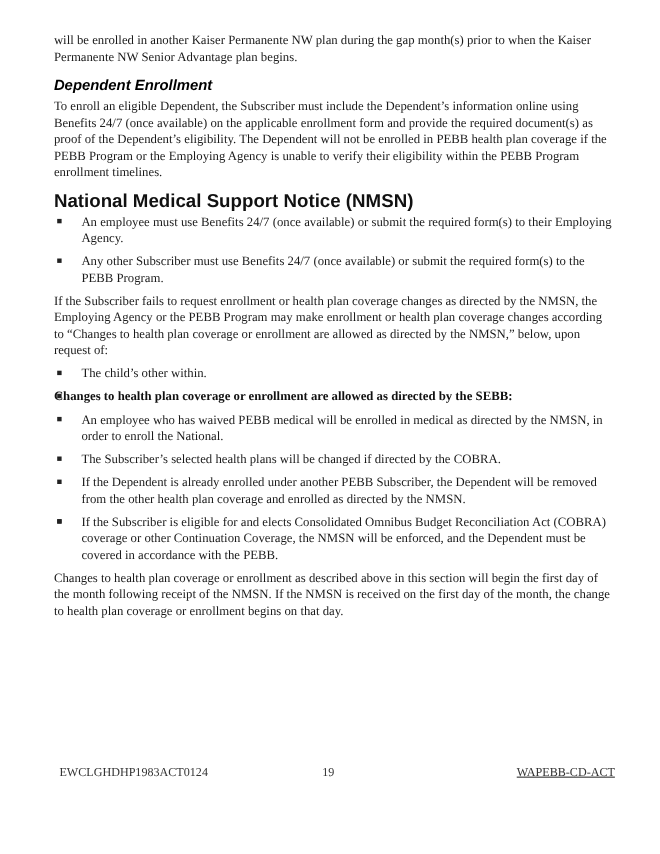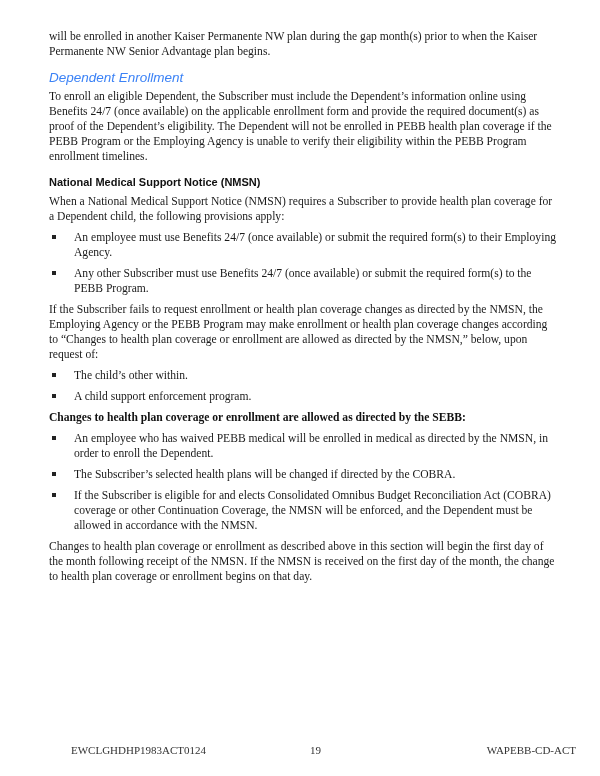--- a/index.html
+++ b/index.html
@@ -4,73 +4,72 @@
   <style>
     html, body { margin: 0; padding: 0; background: #ffffff; }
     body { width: 600px; height: 776px; position: relative; overflow: hidden; }
     .page {
       position: absolute; left: 49px; top: 29px; width: 510px;
       font-family: "Liberation Serif", serif; font-size: 11.6px; line-height: 15px;
       color: #1a1a1a;
     }
     p { margin: 0 0 6px 0; }
     h2.h-italic {
-      font-family: "Liberation Sans", sans-serif; font-style: italic; font-weight: normal;
-      font-size: 13.5px; margin: 10px 0 3px 0; line-height: 17px; color: #3b82f6;
+      font-family: "Liberation Sans", sans-serif; font-style: italic; font-weight: bold;
+      font-size: 13.5px; margin: 10px 0 3px 0; line-height: 17px; color: #000000;
     }
     h2.h-sans {
       font-family: "Liberation Sans", sans-serif; font-weight: bold;
-      font-size: 11px; margin: 10px 0 3px 0; line-height: 17px; color: #111;
+      font-size: 17px; margin: 10px 0 3px 0; line-height: 17px; color: #111;
     }
     p.bold { font-weight: bold; color: #111; }
     ul { list-style: none; margin: 0; padding: 0; }
     li { position: relative; padding-left: 25px; margin: 0 0 6px 0; }
     li .bullet {
       position: absolute; left: 3px; top: 5px; width: 4px; height: 4px; background: #222;
     }
     .footer {
-      position: absolute; top: 744px; left: 49px; width: 510px; height: 16px;
-      font-family: "Liberation Serif", serif; font-size: 11px; color: #333; margin-left: 17px;
+      position: absolute; top: 696px; left: 49px; width: 510px; height: 16px;
+      font-family: "Liberation Serif", serif; font-size: 11px; color: #333;
     }
     .footer .left { position: absolute; left: 5px; }
     .footer .center { position: absolute; left: 244px; }
-    .footer .right { position: absolute; right: 0; }
+    .footer .right { position: absolute; right: 0; text-decoration: underline; }
   </style>
 </head>
 <body>
 
 <div class="page">
   <p>will be enrolled in another Kaiser Permanente NW plan during the gap month(s) prior to when the Kaiser Permanente NW Senior Advantage plan begins.</p>
 
   <h2 class="h-italic">Dependent Enrollment</h2>
   <p>To enroll an eligible Dependent, the Subscriber must include the Dependent’s information online using Benefits 24/7 (once available) on the applicable enrollment form and provide the required document(s) as proof of the Dependent’s eligibility. The Dependent will not be enrolled in PEBB health plan coverage if the PEBB Program or the Employing Agency is unable to verify their eligibility within the PEBB Program enrollment timelines.</p>
 
   <h2 class="h-sans">National Medical Support Notice (NMSN)</h2>
-  <p>When a National Medical Support Notice (NMSN) requires a Subscriber to provide health plan coverage for a Dependent child, the following provisions apply:</p>
 
   <ul>
     <li><span class="bullet"></span><span>An employee must use Benefits 24/7 (once available) or submit the required form(s) to their Employing Agency.</span></li>
     <li><span class="bullet"></span><span>Any other Subscriber must use Benefits 24/7 (once available) or submit the required form(s) to the PEBB Program.</span></li>
   </ul>
 
   <p>If the Subscriber fails to request enrollment or health plan coverage changes as directed by the NMSN, the Employing Agency or the PEBB Program may make enrollment or health plan coverage changes according to “Changes to health plan coverage or enrollment are allowed as directed by the NMSN,” below, upon request of:</p>
 
   <ul>
     <li><span class="bullet"></span><span>The child’s other within.</span></li>
-    <li><span class="bullet"></span><span>A child support enforcement program.</span></li>
+    <li><span class="bullet"></span></li>
   </ul>
 
   <p class="bold">Changes to health plan coverage or enrollment are allowed as directed by the SEBB:</p>
 
   <ul>
-    <li><span class="bullet"></span><span>An employee who has waived PEBB medical will be enrolled in medical as directed by the NMSN, in order to enroll the Dependent.</span></li>
+    <li><span class="bullet"></span><span>An employee who has waived PEBB medical will be enrolled in medical as directed by the NMSN, in order to enroll the National.</span></li>
     <li><span class="bullet"></span><span>The Subscriber’s selected health plans will be changed if directed by the COBRA.</span></li>
+    <li><span class="bullet"></span><span>If the Dependent is already enrolled under another PEBB Subscriber, the Dependent will be removed from the other health plan coverage and enrolled as directed by the NMSN.</span></li>
     <li><span class="bullet"></span></li>
-    <li><span class="bullet"></span></li>
-    <li><span class="bullet"></span><span>If the Subscriber is eligible for and elects Consolidated Omnibus Budget Reconciliation Act (COBRA) coverage or other Continuation Coverage, the NMSN will be enforced, and the Dependent must be allowed in accordance with the NMSN.</span></li>
+    <li><span class="bullet"></span><span>If the Subscriber is eligible for and elects Consolidated Omnibus Budget Reconciliation Act (COBRA) coverage or other Continuation Coverage, the NMSN will be enforced, and the Dependent must be covered in accordance with the PEBB.</span></li>
   </ul>
 
   <p>Changes to health plan coverage or enrollment as described above in this section will begin the first day of the month following receipt of the NMSN. If the NMSN is received on the first day of the month, the change to health plan coverage or enrollment begins on that day.</p>
 </div>
 
 <div class="footer">
   <span class="left">EWCLGHDHP1983ACT0124</span>
   <span class="center">19</span>
   <span class="right">WAPEBB-CD-ACT</span>
 </div>

